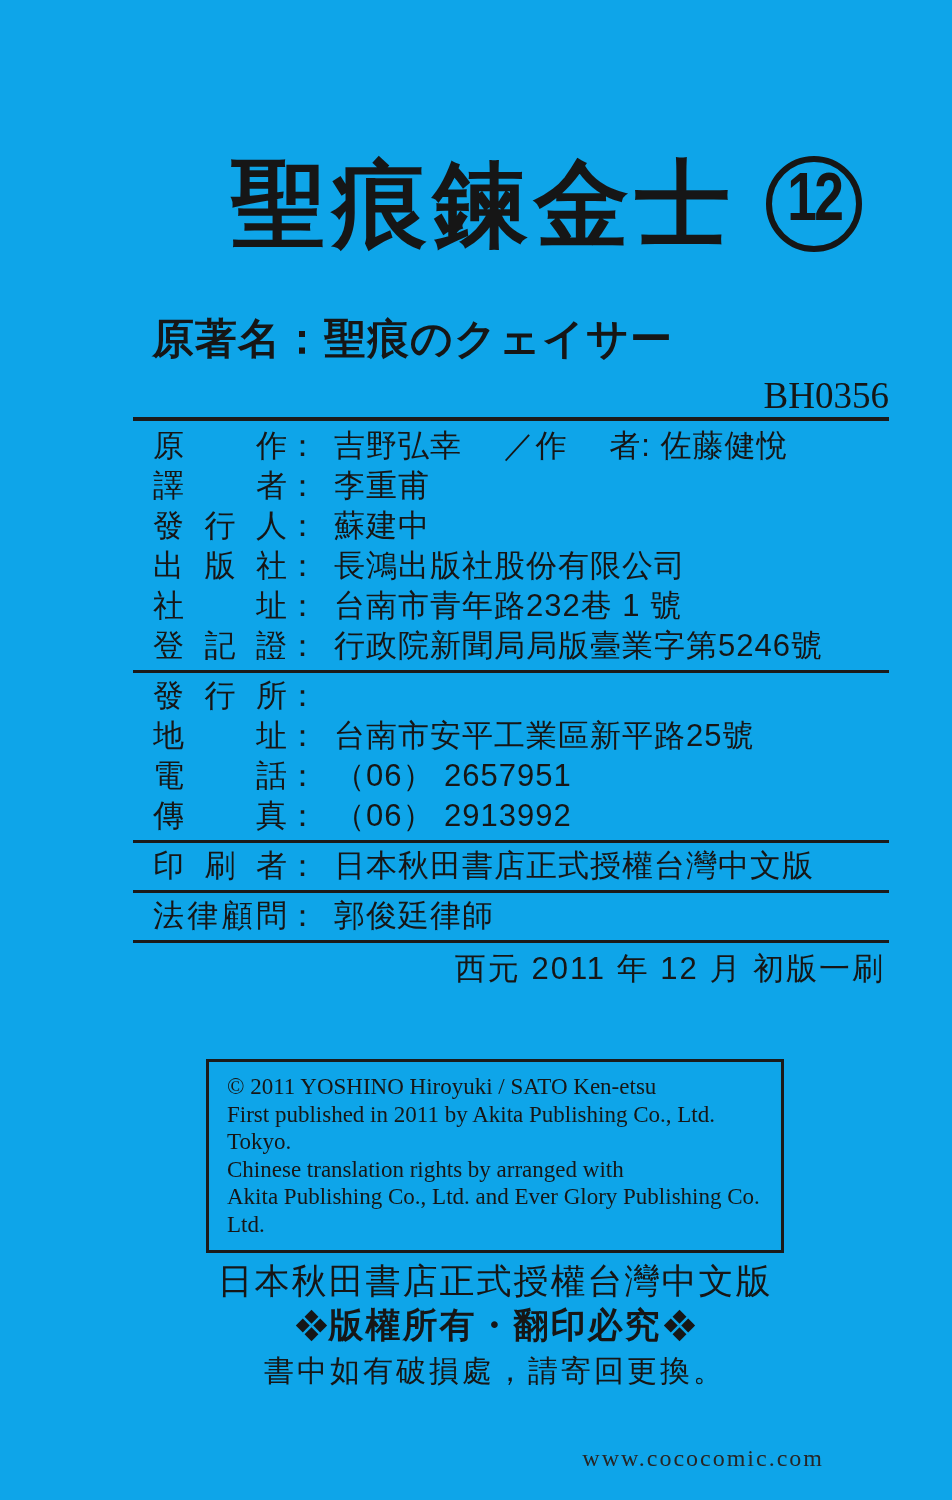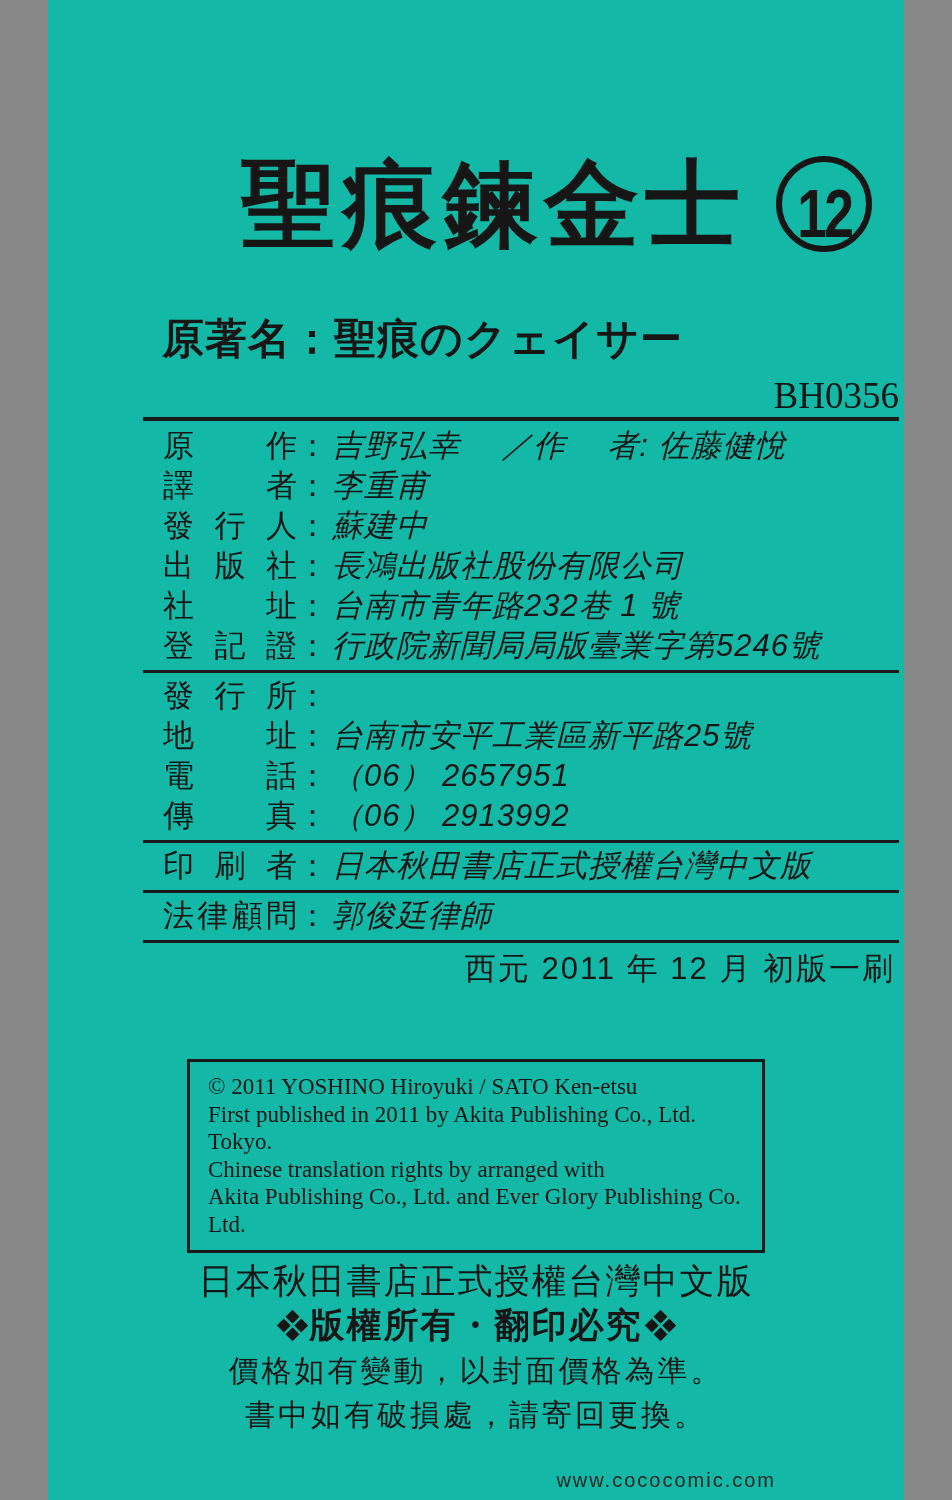--- a/index.html
+++ b/index.html
@@ -1,38 +1,39 @@
 <!DOCTYPE html>
 <html><head>
 <meta charset="utf-8">
 <style>
   * { margin:0; padding:0; box-sizing:border-box; }
   html,body { background:#888; }
   .page {
     position:relative;
-    width:856px; height:1500px;
+    width:952px; height:1500px;
     margin:0 auto;
-    background:#14b8a6;
+    background:#0ea5e9;
     color:#161616;
     font-family:"Liberation Sans", sans-serif;
     overflow:hidden;
+    padding-left:38px;
   }
   
   .title-row{
     margin:152px 0 0 193px;
     display:flex; align-items:center; gap:30px;
     height:104px;
   }
   .book-title{
     font-size:95px; font-weight:900; letter-spacing:6px;
     line-height:100px; white-space:nowrap;
   }
   .vol-circle{
     width:96px; height:96px; border:6px solid #161616; border-radius:50%;
-    display:flex; align-items:flex-end; justify-content:center;
+    display:flex; align-items:flex-start; justify-content:center;
     flex:0 0 auto;
   }
   .vol-circle span{
     font-size:58px; font-weight:700; letter-spacing:-3px;
     transform:scale(0.92,1.18); display:inline-block;
   }
   
   .subtitle{
     margin:60px 0 0 114px;
     font-size:42px; font-weight:700; line-height:46px; letter-spacing:1px;
@@ -46,21 +47,21 @@
   
   .colophon{ margin:2px 0 0 95px; width:756px; font-size:31px; }
   .sect{ border-bottom:3px solid #1b1b1b; padding:3px 0 4px 0; }
   .crow{ display:flex; align-items:center; line-height:40px; padding-left:20px; }
   .crow .lbl{
     display:inline-block; width:134px;
     text-align:justify; text-align-last:justify;
     flex:0 0 auto;
   }
   .crow .cln{ flex:0 0 auto; }
-  .crow .val{ margin-left:4px; white-space:pre; letter-spacing:1px;font-style:italic; }
+  .crow .val{ margin-left:16px; white-space:pre; letter-spacing:1px; }
   .date-row{
     width:756px; margin-left:95px;
     text-align:right; font-size:31px; line-height:40px;
     padding:6px 4px 0 0; letter-spacing:2px;
   }
   
   .cbox{
     width:578px; margin:70px auto 8px auto;
     border:3px solid #1b1b1b;
     padding:11px 16px 12px 18px;
@@ -91,22 +92,22 @@
   }
   .note{
     text-align:center;
     font-family:"Liberation Serif", serif;
     font-size:30px; line-height:36px; letter-spacing:3px;
   }
   .note.first{ margin-top:8px; }
   .note.second{ margin-top:8px; }
   
   .watermark{
-    position:absolute; right:128px; bottom:8px;
-    font-size:20px; letter-spacing:2px; color:#262626;
+    position:absolute; right:128px; bottom:28px;
+    font-size:24px; letter-spacing:2px; color:#262626;font-family:Liberation Serif, serif;
   }
 </style>
 </head>
 <body>
 
 <div class="page">
 
   <div class="title-row">
     <div class="book-title">聖痕鍊金士</div>
     <div class="vol-circle">
@@ -203,18 +204,17 @@
   </div>
 
   <div class="auth-line">日本秋田書店正式授權台灣中文版</div>
 
   <div class="rights-line">
     <span class="diamond"></span>
     <span>版權所有・翻印必究</span>
     <span class="diamond"></span>
   </div>
 
-  <div class="note first">價格如有變動，以封面價格為準。</div>
   <div class="note second">書中如有破損處，請寄回更換。</div>
 
   <div class="watermark">www.cococomic.com</div>
 
 </div>
 
 </body></html>

